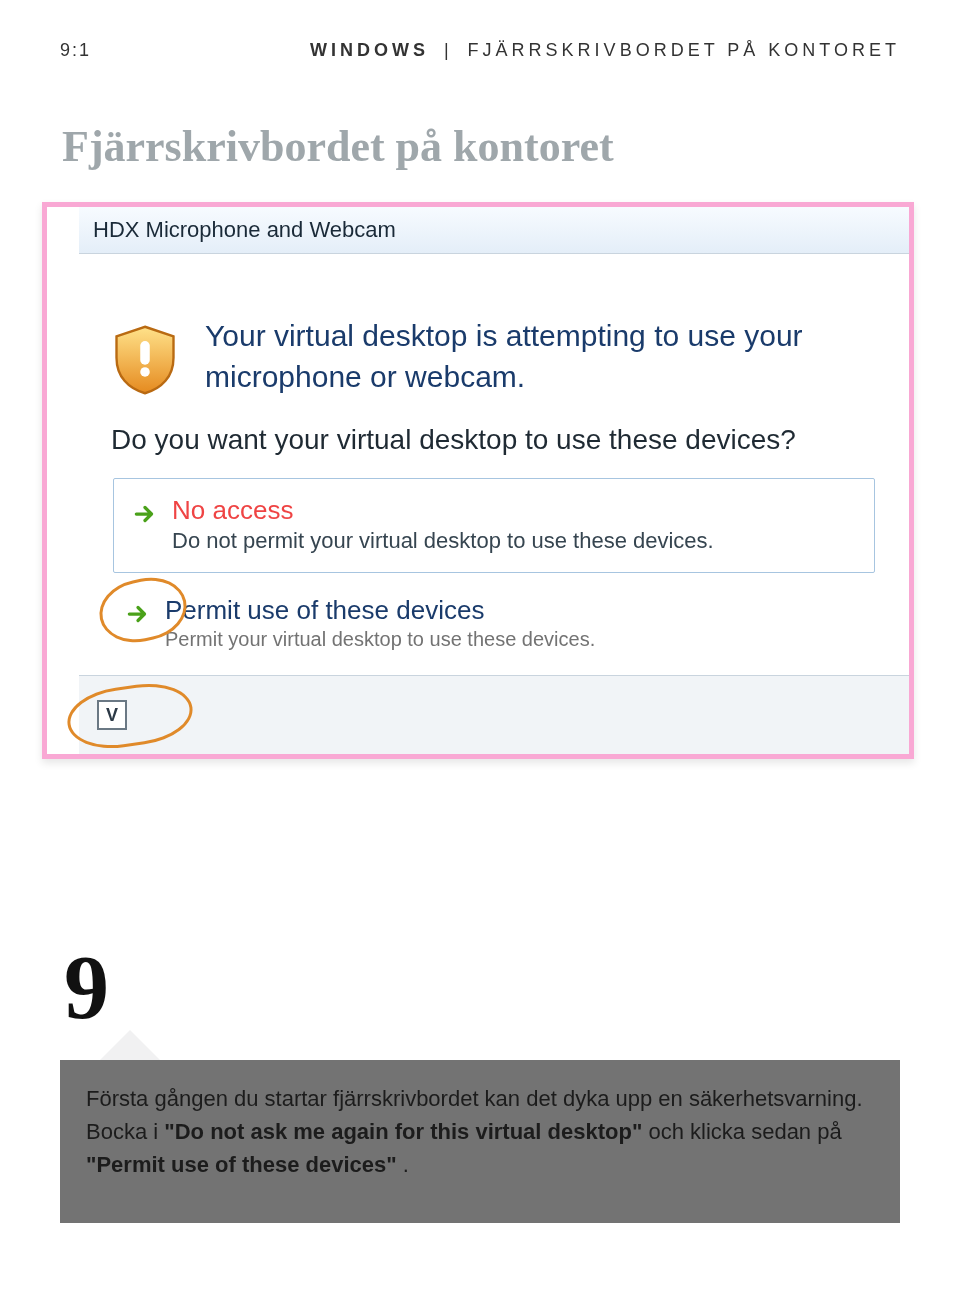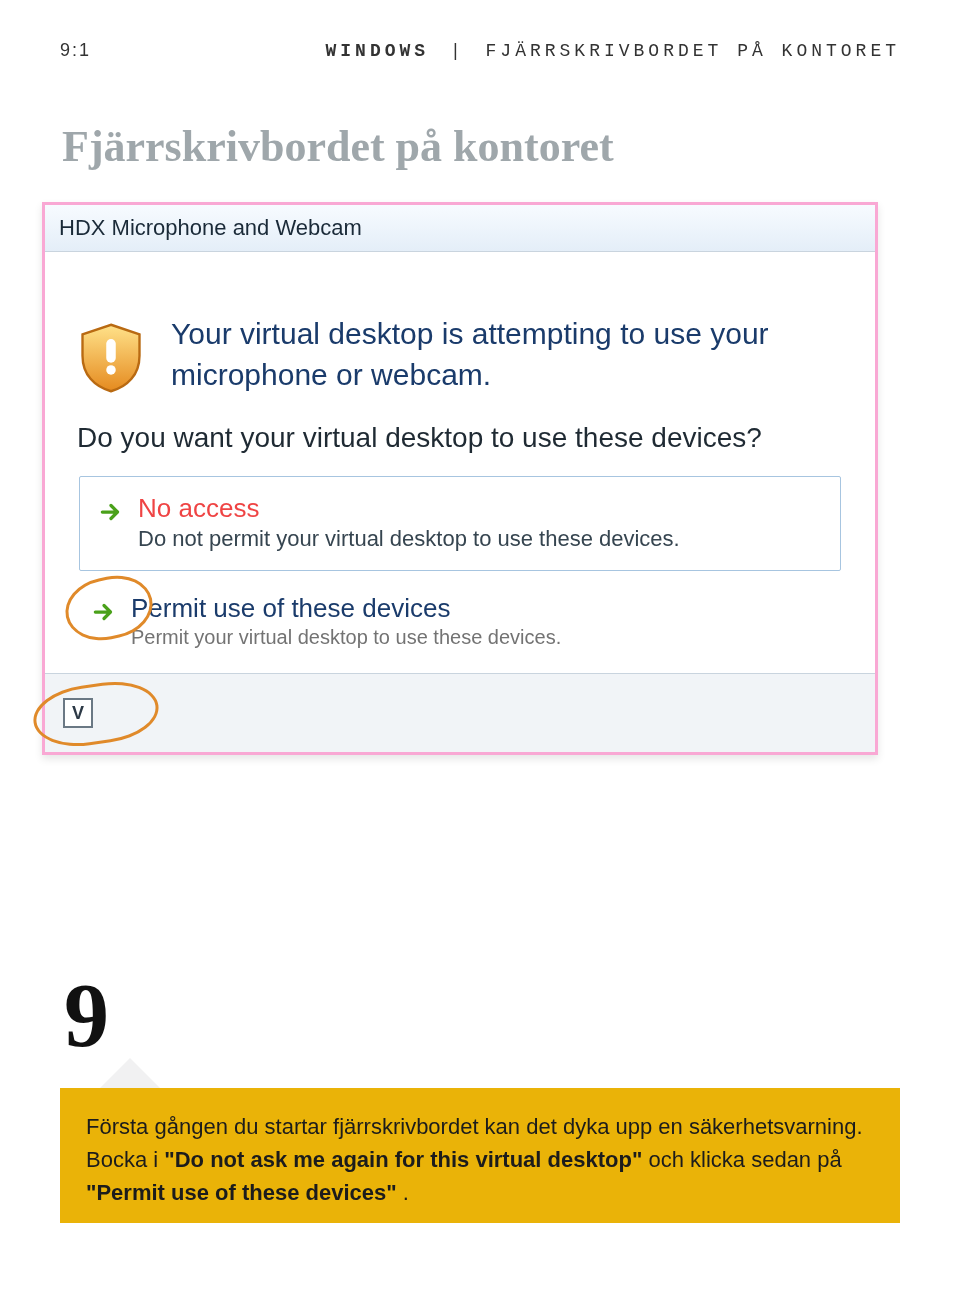--- a/index.html
+++ b/index.html
@@ -1,23 +1,23 @@
 <!DOCTYPE html>
 <html><head>
 <meta charset="utf-8">
 <style>
   html,body{margin:0;padding:0;background:#fff;font-family:"Segoe UI",Arial,sans-serif;color:#111;}
   .page{width:960px;height:1283px;position:relative;box-sizing:border-box;padding:40px 60px 50px 60px;}
   .header-row{display:flex;justify-content:space-between;align-items:baseline;font-family:"Helvetica Neue",Arial,sans-serif;}
   .page-num{font-size:18px;letter-spacing:2px;color:#333;}
-  .header-right{font-size:18px;letter-spacing:4px;color:#333;font-family:Liberation Mono, monospace;}
+  .header-right{font-size:18px;letter-spacing:4px;color:#333;}
   .sep{margin:0 6px;}
   .page-title{font-family:Georgia,"Times New Roman",serif;font-weight:600;font-size:44px;color:#9fa7ab;margin:60px 0 30px 2px;}
   
-  .dlg{position:relative;width:830px;margin-left:-18px;border:3px solid #f9a8d4;background:#fff;box-shadow:0 4px 8px rgba(0,0,0,.1);}
+  .dlg{position:relative;width:830px;margin-left:-18px;border:5px solid #f9a8d4;background:#fff;box-shadow:0 4px 8px rgba(0,0,0,.1);padding-left:32px;}
   .dlg-title{background:linear-gradient(#f7fbff,#e4eef8);border-bottom:1px solid #c9d4de;padding:10px 14px;font-size:22px;color:#1a2a38;}
   .dlg-body{padding:26px 28px 24px 28px;margin-top:36px;}
   .warn-row{display:flex;gap:22px;align-items:flex-start;margin-bottom:22px;}
   .shield{flex:0 0 76px;margin-top:6px;}
   .warn-text{font-size:30px;line-height:1.35;color:#1a3b6b;}
   .question{font-size:28px;color:#1f2a33;margin:6px 0 22px 4px;}
   .opt{border:1px solid #a7c5e0;background:#fff;border-radius:2px;padding:16px 18px 18px 18px;margin:0 6px 22px 6px;}
   .opt-row{display:flex;gap:14px;align-items:flex-start;}
   .arrow{flex:0 0 26px;margin-top:6px;}
   .opt-title{font-size:26px;color:#ef4444;margin-bottom:2px;}
@@ -28,21 +28,21 @@
   .circle1{position:absolute;left:-26px;top:-16px;width:82px;height:56px;border:3px solid #e08a2a;border-radius:50%/55%;transform:rotate(-12deg);}
   .footer{background:#f1f4f7;border-top:1px solid #c9d4de;padding:24px 18px 24px 18px;position:relative;}
   .check-wrap{display:flex;align-items:center;gap:18px;position:relative;}
   .chk{width:26px;height:26px;border:2px solid #6a7884;display:flex;align-items:center;justify-content:center;font-size:18px;font-weight:bold;color:#2c3946;background:#fff;}
   .foot-text{font-size:22px;color:#2c3946;}
   .circle2{position:absolute;left:-30px;top:-14px;width:120px;height:54px;border:3px solid #e08a2a;border-radius:50%/60%;transform:rotate(-8deg);}
   
   .callout{position:absolute;left:60px;right:60px;bottom:60px;}
   .big9{font-family:Georgia,serif;font-weight:900;font-size:90px;color:#111;line-height:.8;margin-left:4px;}
   .tri{width:0;height:0;border-left:30px solid transparent;border-right:30px solid transparent;border-bottom:30px solid #f1f1f2;margin-left:40px;margin-top:6px;}
-  .bubble{background:#eab308;padding:22px 26px 14px 26px;font-size:22px;line-height:1.5;color:#1c1c1c;font-family:Arial,sans-serif;}
+  .bubble{background:#737373;padding:22px 26px 42px 26px;font-size:22px;line-height:1.5;color:#1c1c1c;font-family:Arial,sans-serif;}
   .bubble b{font-family:Arial,sans-serif;}
 </style>
 </head>
 <body>
 
 <div class="page">
 
   <div class="header-row">
     <span class="page-num">9:1</span>
     <span class="header-right">

